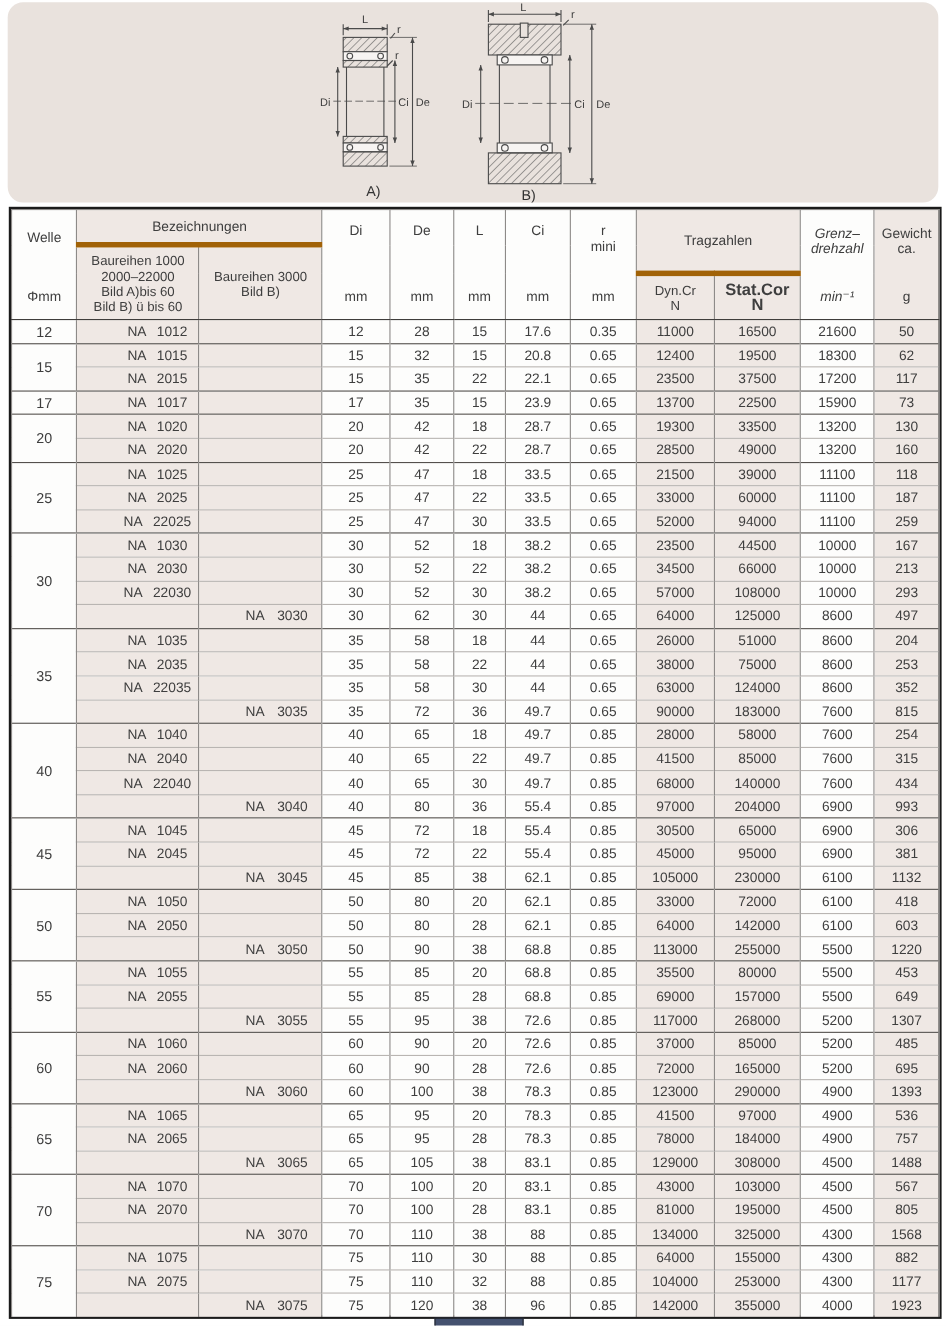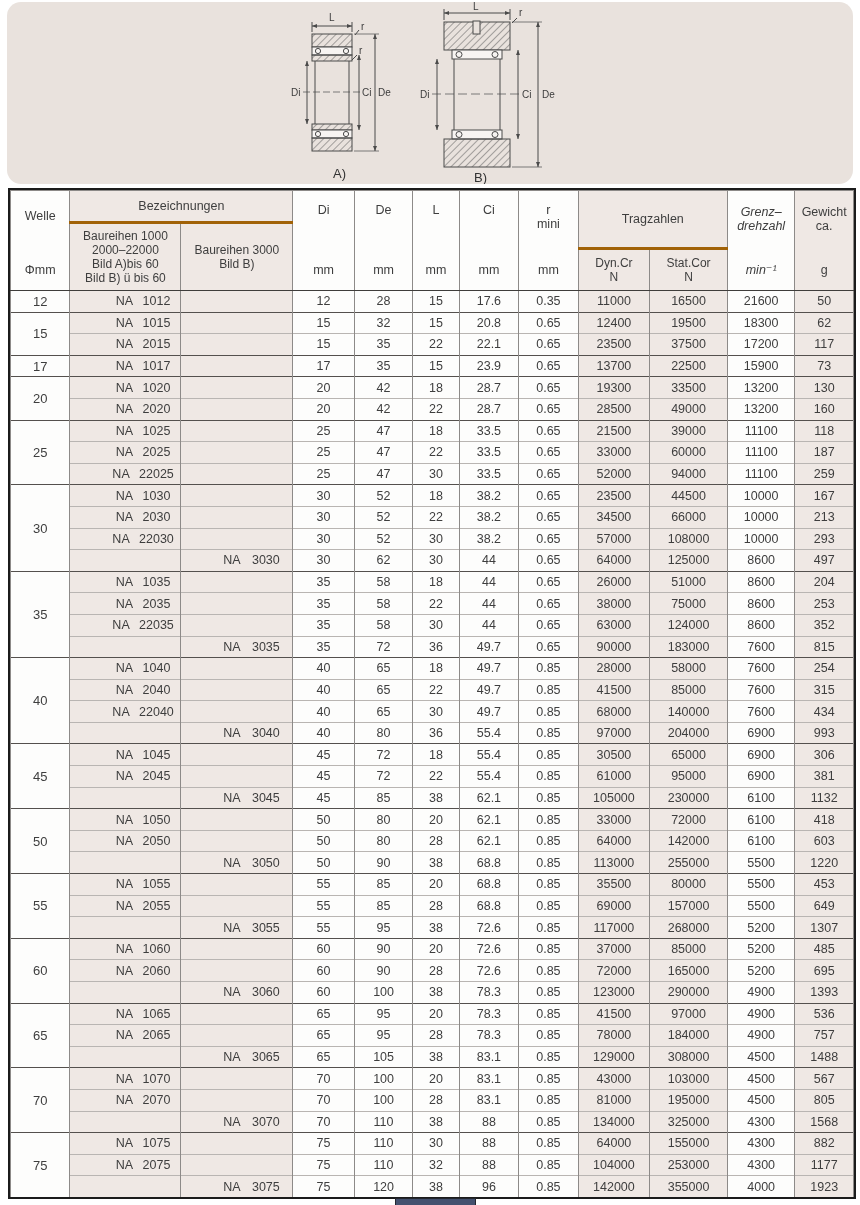--- a/index.html
+++ b/index.html
@@ -25,21 +25,21 @@
   }
   table.catalog{
     border-collapse:collapse;table-layout:fixed;width:100%;
     font-size:12.5px;color:#3e3e3e;
   }
   table.catalog td, table.catalog th{
     border-left:1px solid #8d8a88;border-right:1px solid #8d8a88;
     padding:0;text-align:center;vertical-align:middle;
     font-weight:normal;overflow:hidden;white-space:nowrap;
   }
-  thead th{border-bottom:3px solid #a16207;border-top:1px solid #8d8a88;}
+  thead th{border-bottom:5px solid #a16207;border-top:1px solid #8d8a88;}
   thead tr.hr1{height:32px;}
   thead tr.hr2{height:26px;}
   thead tr.hr3{height:42px;}
   thead .deep{border-bottom:1px solid #3f3d3b;}
   tbody tr{height:21.6px;}
   tbody td{border-top:1px solid #b9b5b2;}
   tbody tr.group-start td{border-top:1px solid #54504d;}
   tbody tr:first-child td{border-top:none;}
   .shaded{background:#efe8e4;}
   .white{background:#fdfdfc;}
@@ -243,21 +243,21 @@
         </th>
         <th rowspan="2" class="shaded deep hsmall">
           <span>Baureihen 3000</span><br>
           <span>Bild B)</span>
         </th>
       </tr>
       <tr class="hr3">
         <th class="shaded deep hsmall" style="font-size:12px;margin-left:13px;">
           <span>Dyn.Cr</span><br><span>N</span>
         </th>
-        <th class="shaded deep hsmall" style="font-size:12px;">
+        <th class="shaded deep hsmall" style="font-size:15px;font-weight:bold;">
           <span>Stat.Cor</span><br><span>N</span>
         </th>
       </tr>
     </thead>
     <tbody>
         <tr class="group-start">
           <td class="c-welle white" rowspan="1">12</td>
           <td class="c-b1 shaded"><span class="na">NA</span><span>1012</span></td>
           <td class="c-b2 shaded"></td>
           <td class="white">12</td>
@@ -552,21 +552,21 @@
           <td class="shaded">306</td>
         </tr>
         <tr>
           <td class="c-b1 shaded"><span class="na">NA</span><span>2045</span></td>
           <td class="c-b2 shaded"></td>
           <td class="white">45</td>
           <td class="white">72</td>
           <td class="white">22</td>
           <td class="white">55.4</td>
           <td class="white">0.85</td>
-          <td class="shaded">61000</td>
+          <td class="shaded">45000</td>
           <td class="shaded">95000</td>
           <td class="white">6900</td>
           <td class="shaded">381</td>
         </tr>
         <tr>
           <td class="c-b1 shaded"></td>
           <td class="c-b2 shaded"><span class="na">NA</span><span>3045</span></td>
           <td class="white">45</td>
           <td class="white">85</td>
           <td class="white">38</td>

